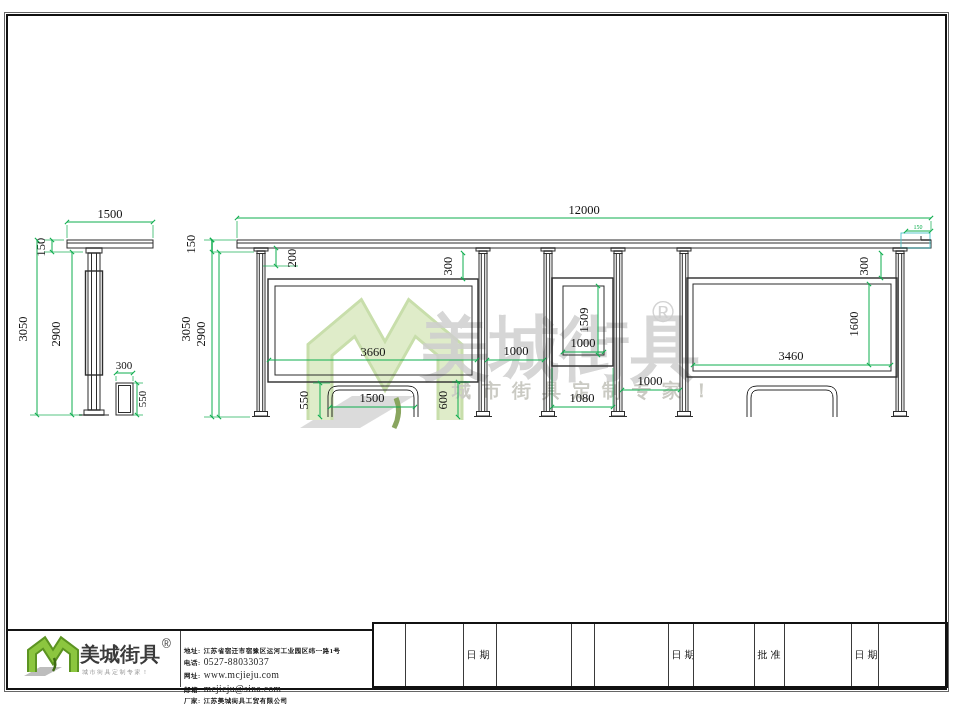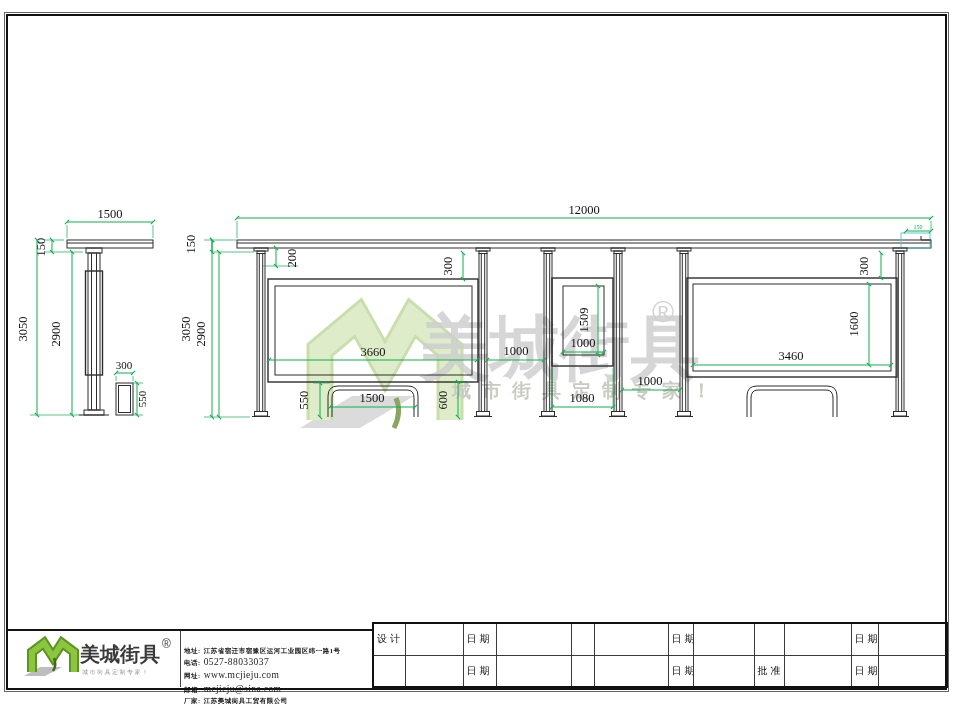--- a/index.html
+++ b/index.html
@@ -244,34 +244,20 @@
         <col style="width:74px">
         <col style="width:25px">
         <col style="width:61px">
       <col style="width:30px">
         <col style="width:67px">
         <col style="width:27px">
         <col style="width:69px">
     </colgroup>
     <tbody>
     <tr style="height:21px">
-      <td>设计</td>
-      <td></td>
-      <td>日期</td>
-      <td></td>
-      <td></td>
-      <td></td>
-      <td>日期</td>
-      <td></td>
-      <td></td>
-      <td></td>
-      <td>日期</td>
-      <td></td>
-    </tr>
-    <tr style="height:21px">
       <td></td>
       <td></td>
       <td>日期</td>
       <td></td>
       <td></td>
       <td></td>
       <td>日期</td>
       <td></td>
       <td>批准</td>
       <td></td>

